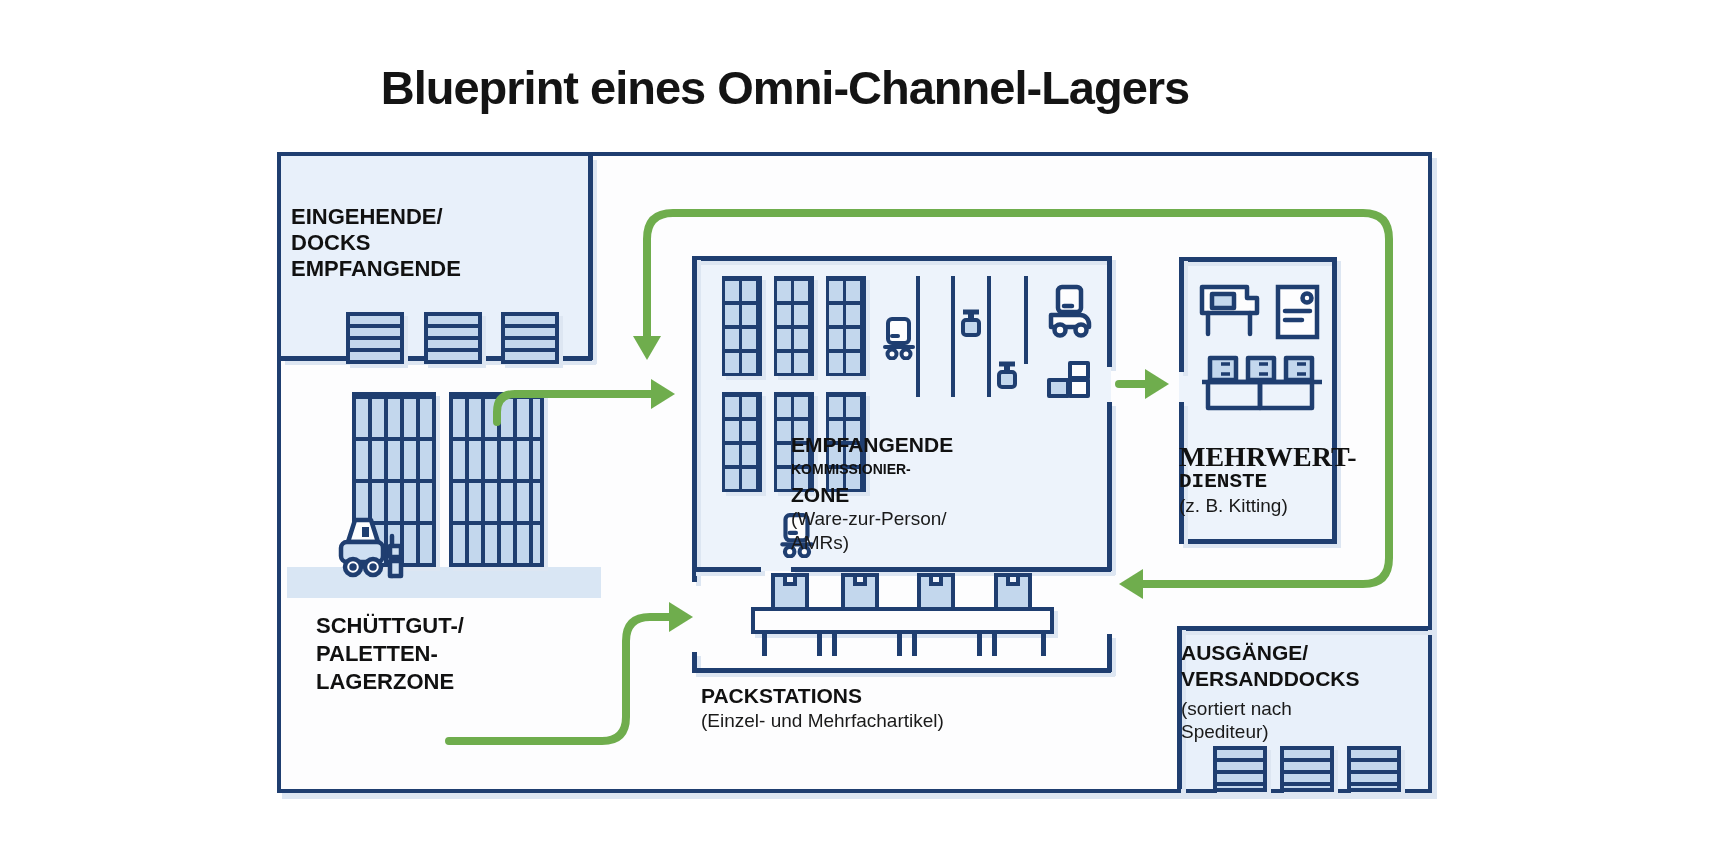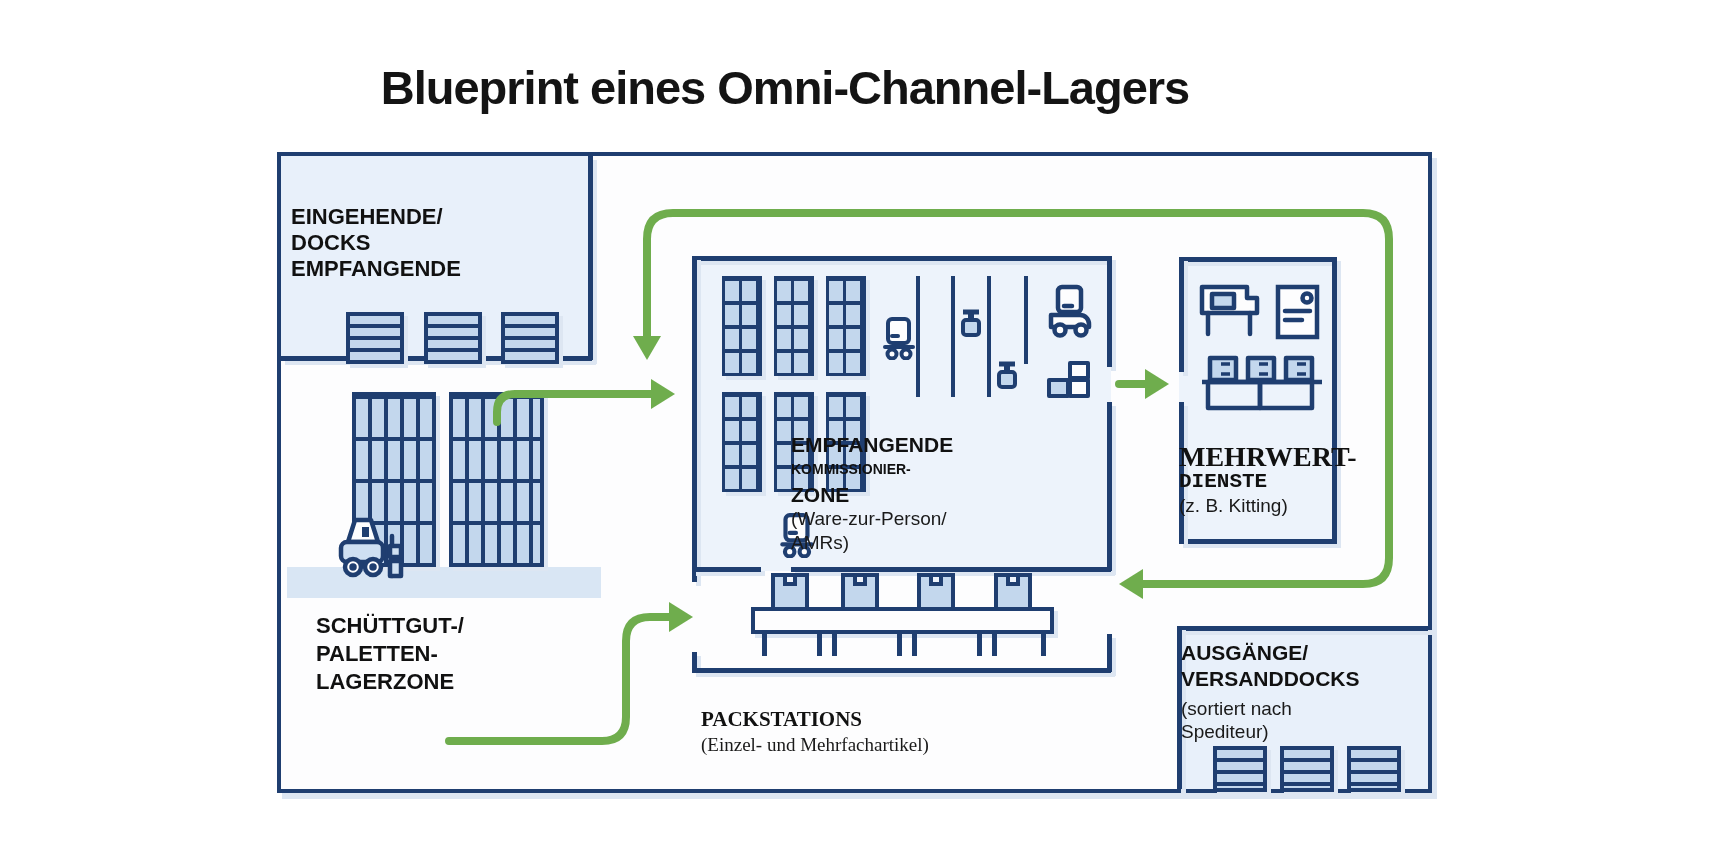--- a/index.html
+++ b/index.html
@@ -165,21 +165,21 @@
     <div class="pack-box" style="left:636px;top:417px;"></div>
     <div class="pack-box" style="left:713px;top:417px;"></div>
     <div class="seg" style="left:481px;top:478px;width:5px;height:22px;box-shadow:none;"></div>
     <div class="seg" style="left:536px;top:478px;width:5px;height:22px;box-shadow:none;"></div>
     <div class="seg" style="left:551px;top:478px;width:5px;height:22px;box-shadow:none;"></div>
     <div class="seg" style="left:616px;top:478px;width:5px;height:22px;box-shadow:none;"></div>
     <div class="seg" style="left:631px;top:478px;width:5px;height:22px;box-shadow:none;"></div>
     <div class="seg" style="left:696px;top:478px;width:5px;height:22px;box-shadow:none;"></div>
     <div class="seg" style="left:711px;top:478px;width:5px;height:22px;box-shadow:none;"></div>
     <div class="seg" style="left:760px;top:478px;width:5px;height:22px;box-shadow:none;"></div>
-    <div class="label" style="left:420px;top:550px;width:400px;line-height:27px;font-family:Liberation Serif, serif;">
+    <div class="label" style="left:420px;top:526px;width:400px;line-height:27px;">
       <div class="b" style="font-size:21px;">PACKSTATIONS</div>
       <div class="r">(Einzel- und Mehrfachartikel)</div>
     </div>
 
     <div class="fill" style="left:898px;top:101px;width:158px;height:287px;background:#edf3fb;"></div>
     <div class="seg" style="left:898px;top:101px;width:158px;height:5px;"></div>
     <div class="seg" style="left:1051px;top:101px;width:5px;height:287px;"></div>
     <div class="seg" style="left:898px;top:383px;width:158px;height:5px;"></div>
     <div class="seg" style="left:898px;top:101px;width:5px;height:115px;"></div>
     <div class="seg" style="left:898px;top:246px;width:5px;height:142px;"></div>

